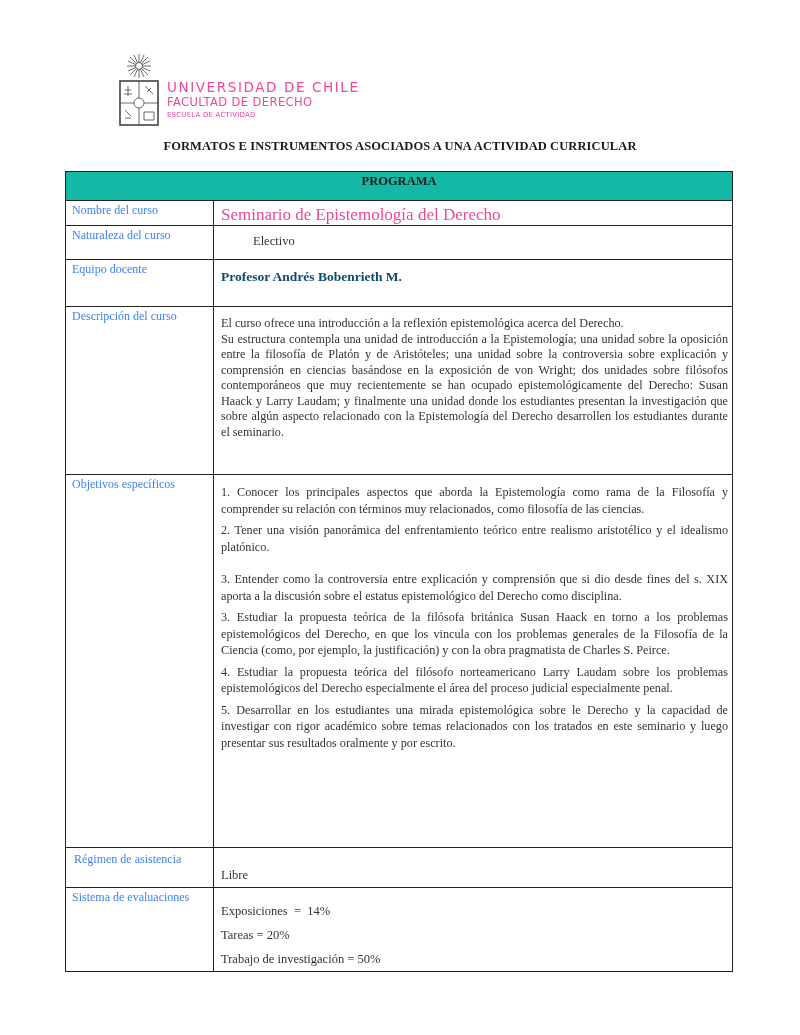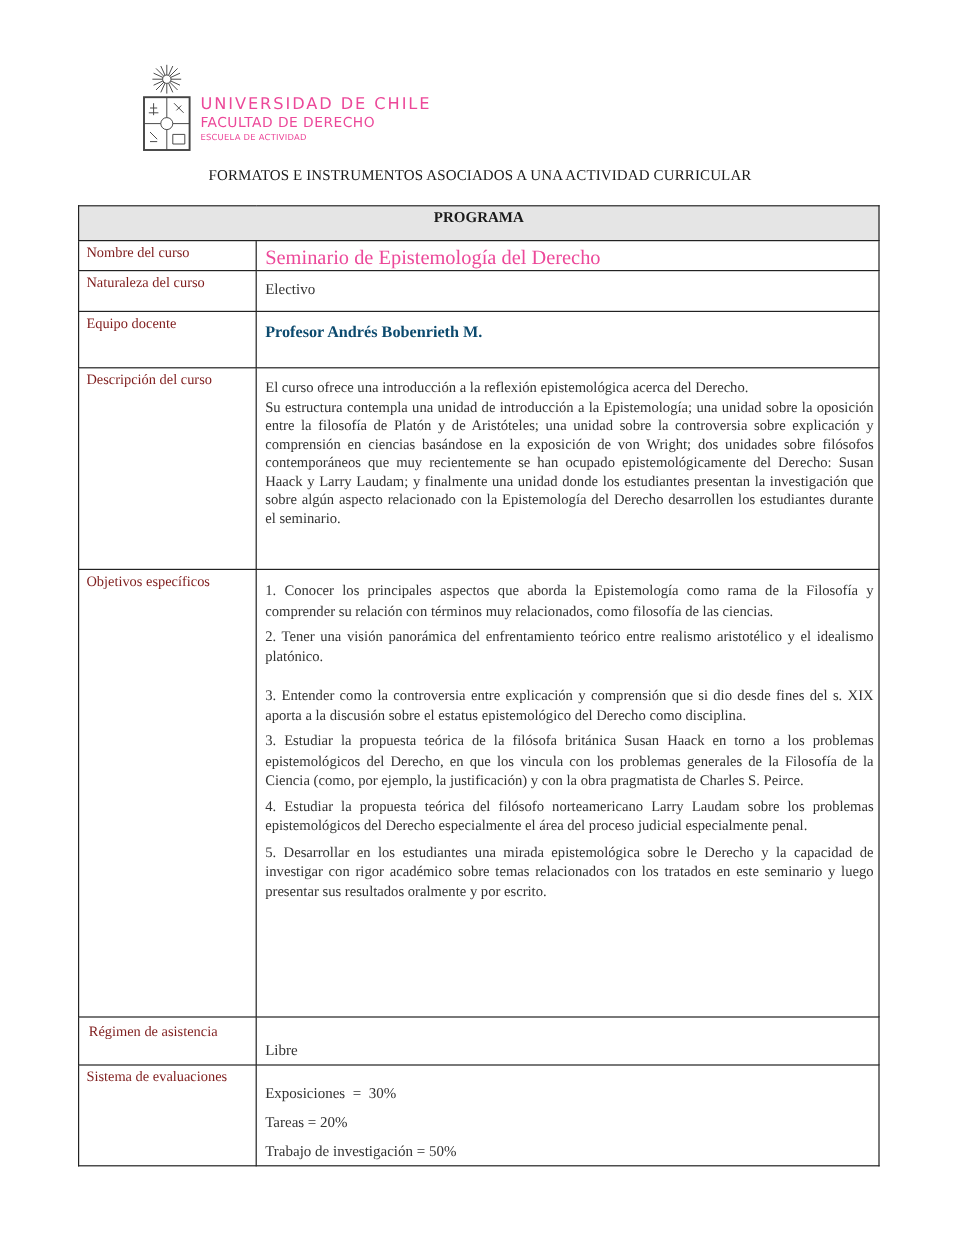--- a/index.html
+++ b/index.html
@@ -6,26 +6,26 @@
   body { width:800px; height:1035px; position:relative; overflow:hidden;
          font-family:"DejaVu Serif","Liberation Serif",serif; color:#1a1a1a; }
   .logo { position:absolute; left:117px; top:52px; width:200px; height:80px; }
   .crest { position:absolute; left:0; top:0; width:44px; height:76px; }
   .uni-text { position:absolute; left:50px; top:28px; font-family:"DejaVu Sans","Liberation Sans",sans-serif; color:#ec4899; }
   .uni-name { font-size:13.5px; letter-spacing:1.6px; line-height:15px; white-space:nowrap; }
   .fac-name { font-size:11.5px; letter-spacing:0.4px; line-height:14px; white-space:nowrap; }
   .esc-name { font-size:7px; letter-spacing:0.2px; line-height:12px; white-space:nowrap; }
   .logo-bar { position:absolute; left:50px; top:124px; width:183px; height:3px; background:#222; }
   .doc-title { position:absolute; left:0; width:800px; top:139px; text-align:center;
-               font-family:"Liberation Serif",serif; font-weight:normal; font-size:12.5px; letter-spacing:0.1px; }
+               font-family:"Liberation Serif",serif; font-weight:bold; font-size:12.5px; letter-spacing:0.1px; }
   table.prog { position:absolute; left:65px; top:171px; width:668px; border-collapse:collapse; table-layout:fixed;
                font-family:"Liberation Serif",serif; }
   table.prog td { border:1.6px solid #222; vertical-align:top; padding:0; }
-  .hdr { background:#e5e5e5; text-align:center; font-weight:bold; font-size:12.5px; height:26px; padding-top:2px !important; vertical-align:top; }
-  .lbl { width:146px; font-size:12px; color:#7f1d1d; padding:2px 0 0 6px !important; line-height:14px; }
+  .hdr { background:#14b8a6; text-align:center; font-weight:bold; font-size:12.5px; height:26px; padding-top:2px !important; vertical-align:top; }
+  .lbl { width:146px; font-size:12px; color:#3b82f6; padding:2px 0 0 6px !important; line-height:14px; }
   .val { font-size:12.5px; color:#333; padding:0 4px 0 7px !important; }
   .course-name { font-size:17px; color:#ec4899; margin-top:5px; display:block; }
   .bold-name { font-weight:bold; font-size:13.5px; color:#0c4a6e; display:block; margin-top:6px; }
   .just { text-align:justify; line-height:15.5px; font-size:12.2px; }
   .para { margin:0; }
   .obj-item { text-align:justify; line-height:16.5px; font-size:12.2px; margin:0; }
 </style>
 </head>
 <body>
 
@@ -76,21 +76,21 @@
   <tr style="height:25px">
     <td class="lbl">Nombre del curso</td>
     <td class="val">
       <span class="course-name" style="margin-top:4px;">Seminario de Epistemología del Derecho</span>
     </td>
   </tr>
 
   <tr style="height:34px">
     <td class="lbl">Naturaleza del curso</td>
     <td class="val">
-      <span style="display:block;margin-top:8px;">Electivo</span>
+      <span style="display:block;margin-top:8px;margin-left:32px;">Electivo</span>
     </td>
   </tr>
 
   <tr style="height:47px">
     <td class="lbl">Equipo docente</td>
     <td class="val">
       <span class="bold-name" style="margin-top:9px;">Profesor Andrés Bobenrieth M.</span>
     </td>
   </tr>
 
@@ -119,19 +119,19 @@
   <tr style="height:40px">
     <td class="lbl" style="padding-left:8px !important;padding-top:4px !important;">Régimen de asistencia</td>
     <td class="val">
       <span style="display:block;margin-top:20px;">Libre</span>
     </td>
   </tr>
 
   <tr style="height:82px">
     <td class="lbl">Sistema de evaluaciones</td>
     <td class="val" style="padding-top:11px !important;">
-      <div style="line-height:24px;white-space:pre;">Exposiciones  =  30%</div>
+      <div style="line-height:24px;white-space:pre;">Exposiciones  =  14%</div>
       <div style="line-height:24px;">Tareas = 20%</div>
       <div style="line-height:24px;">Trabajo de investigación = 50%</div>
     </td>
   </tr>
 </tbody>
   </table>
 
 </body></html>

